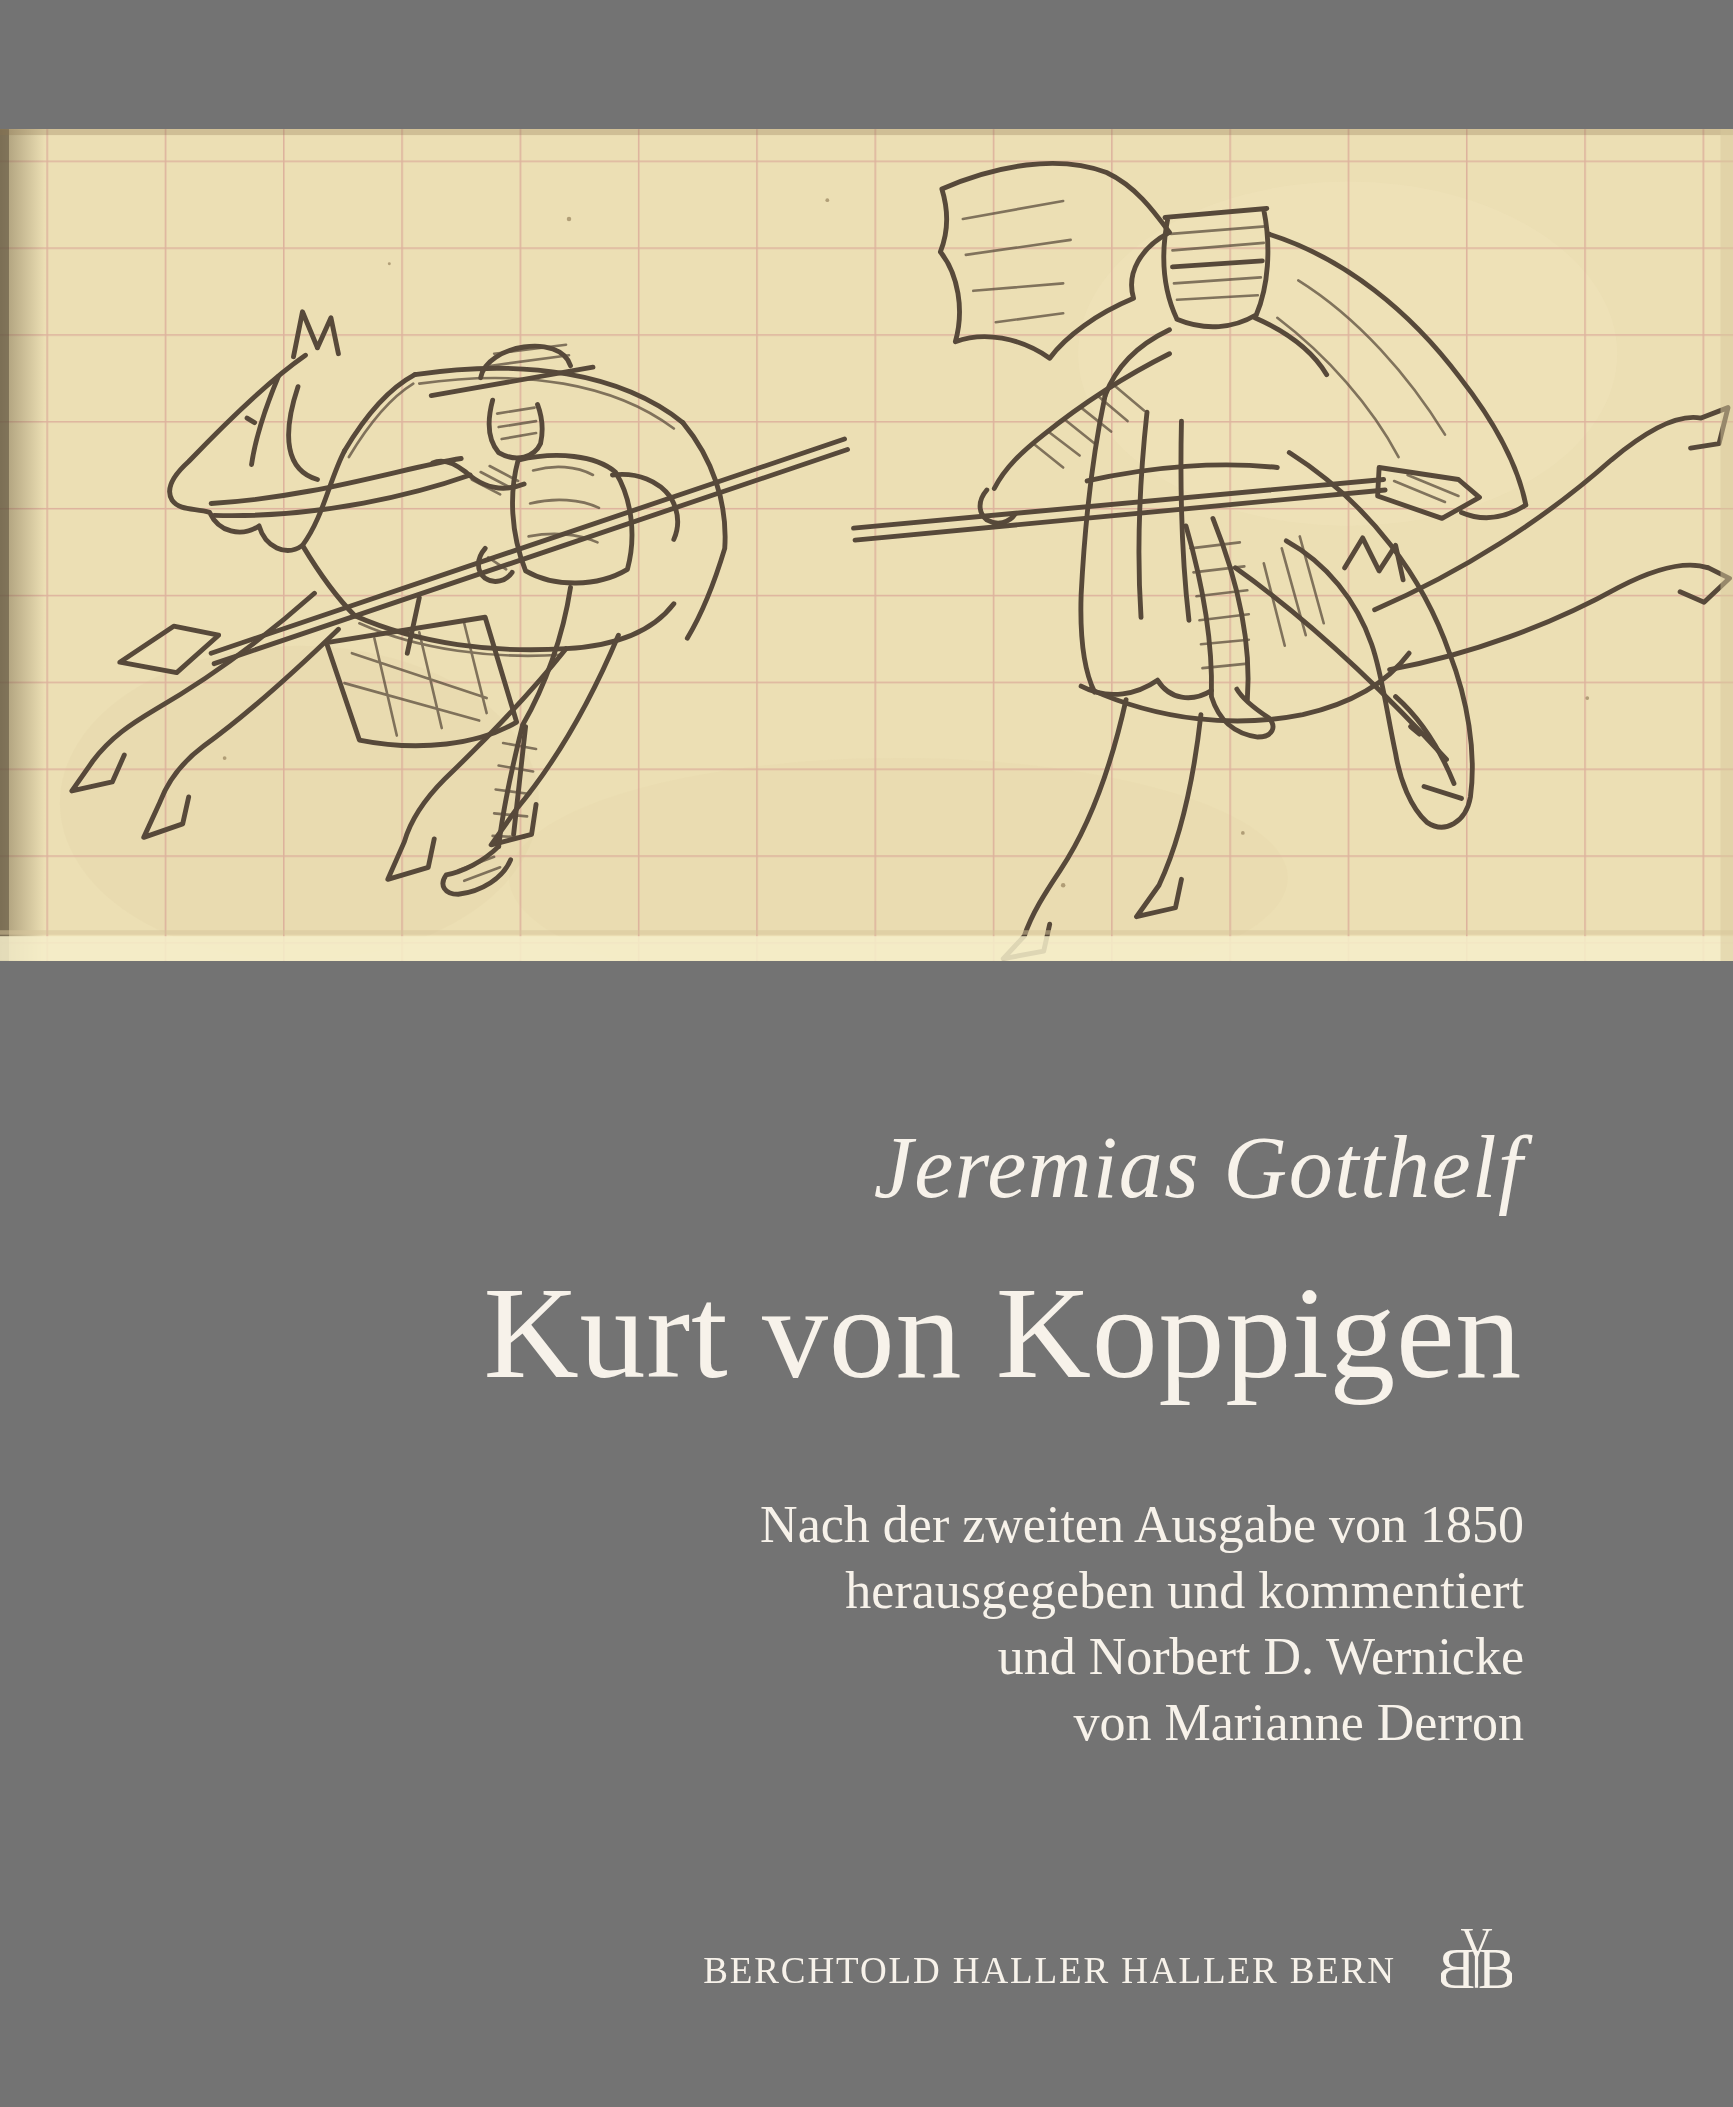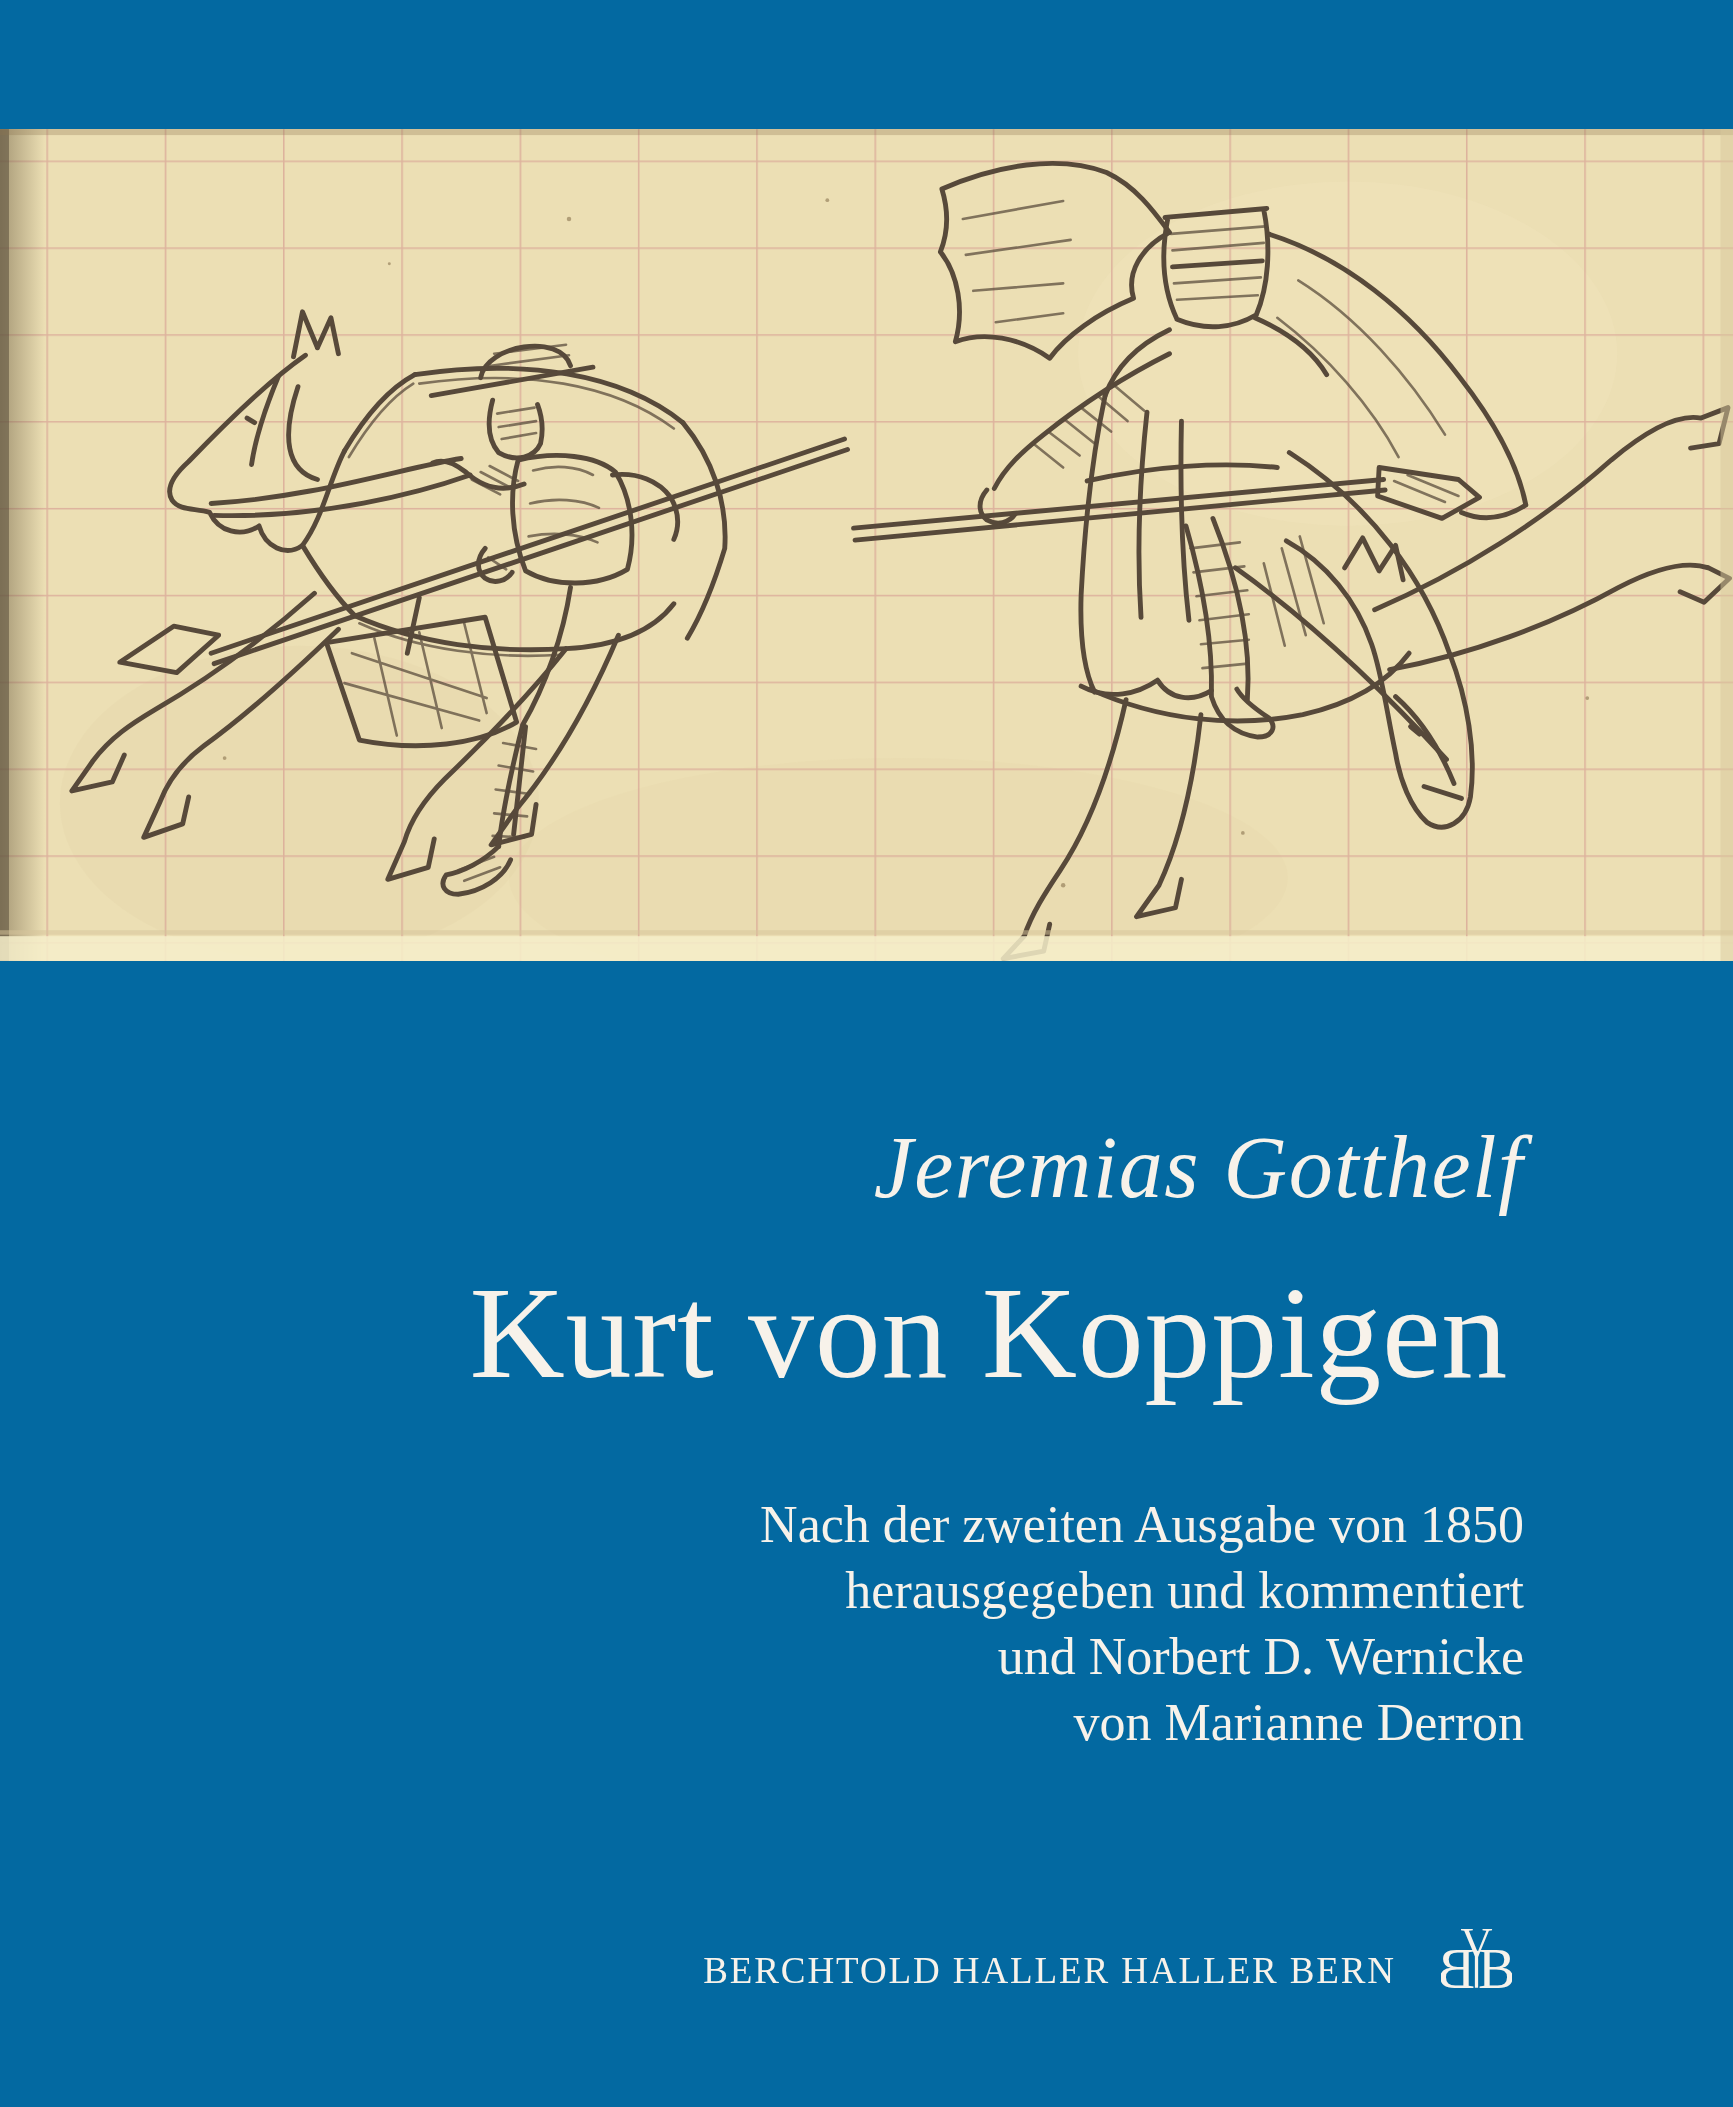--- a/index.html
+++ b/index.html
@@ -1,35 +1,35 @@
 <!DOCTYPE html>
 <html style="font-size:12px"><head>
 <meta charset="utf-8">
 <style>
   html,body { margin:0; padding:0; background:#4a0315; }
   .cover {
     position:relative;
     width:1734px; height:2108px;
-    background:#0369a1;
+    background:#737373;
     overflow:hidden;
     font-family:"Liberation Serif", serif;
     text-decoration:underline;
   }
   .art-band {
     position:absolute; left:0; top:129px; width:1734px; height:832px;
     background:#ecdfb4;
   }
   .art-band svg { display:block; }
   .txt { position:absolute; color:#f7f2ea; text-align:right; white-space:nowrap; }
   .author {
     right:210px; top:1124px;
     font-style:italic; font-size:88px; line-height:1; letter-spacing:1.5px;
   }
   .title {
-    right:226px; top:1267px;
+    right:212px; top:1267px;
     font-size:132px; line-height:1; letter-spacing:0.7px;
   }
   .subtitle {
     right:210px; top:1492px;
     font-size:52px; line-height:66px;
   }
   .publisher {
     right:338px; top:1952px;
     font-size:37px; line-height:1; letter-spacing:1.9px;
   }

